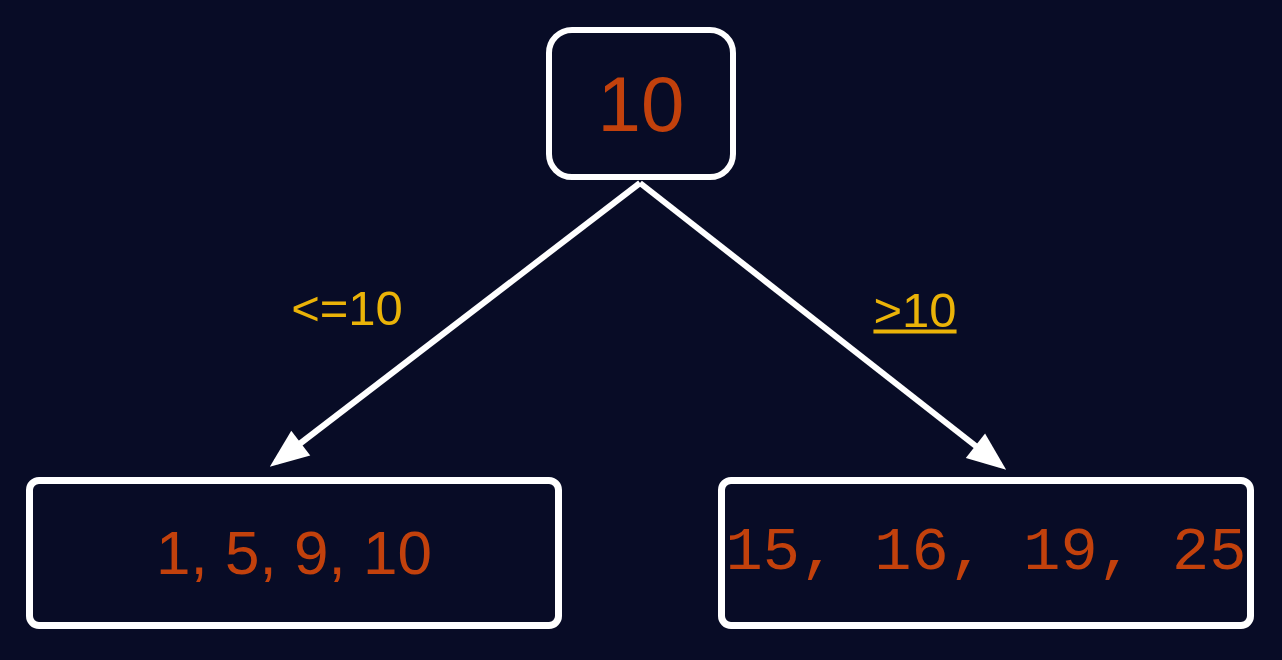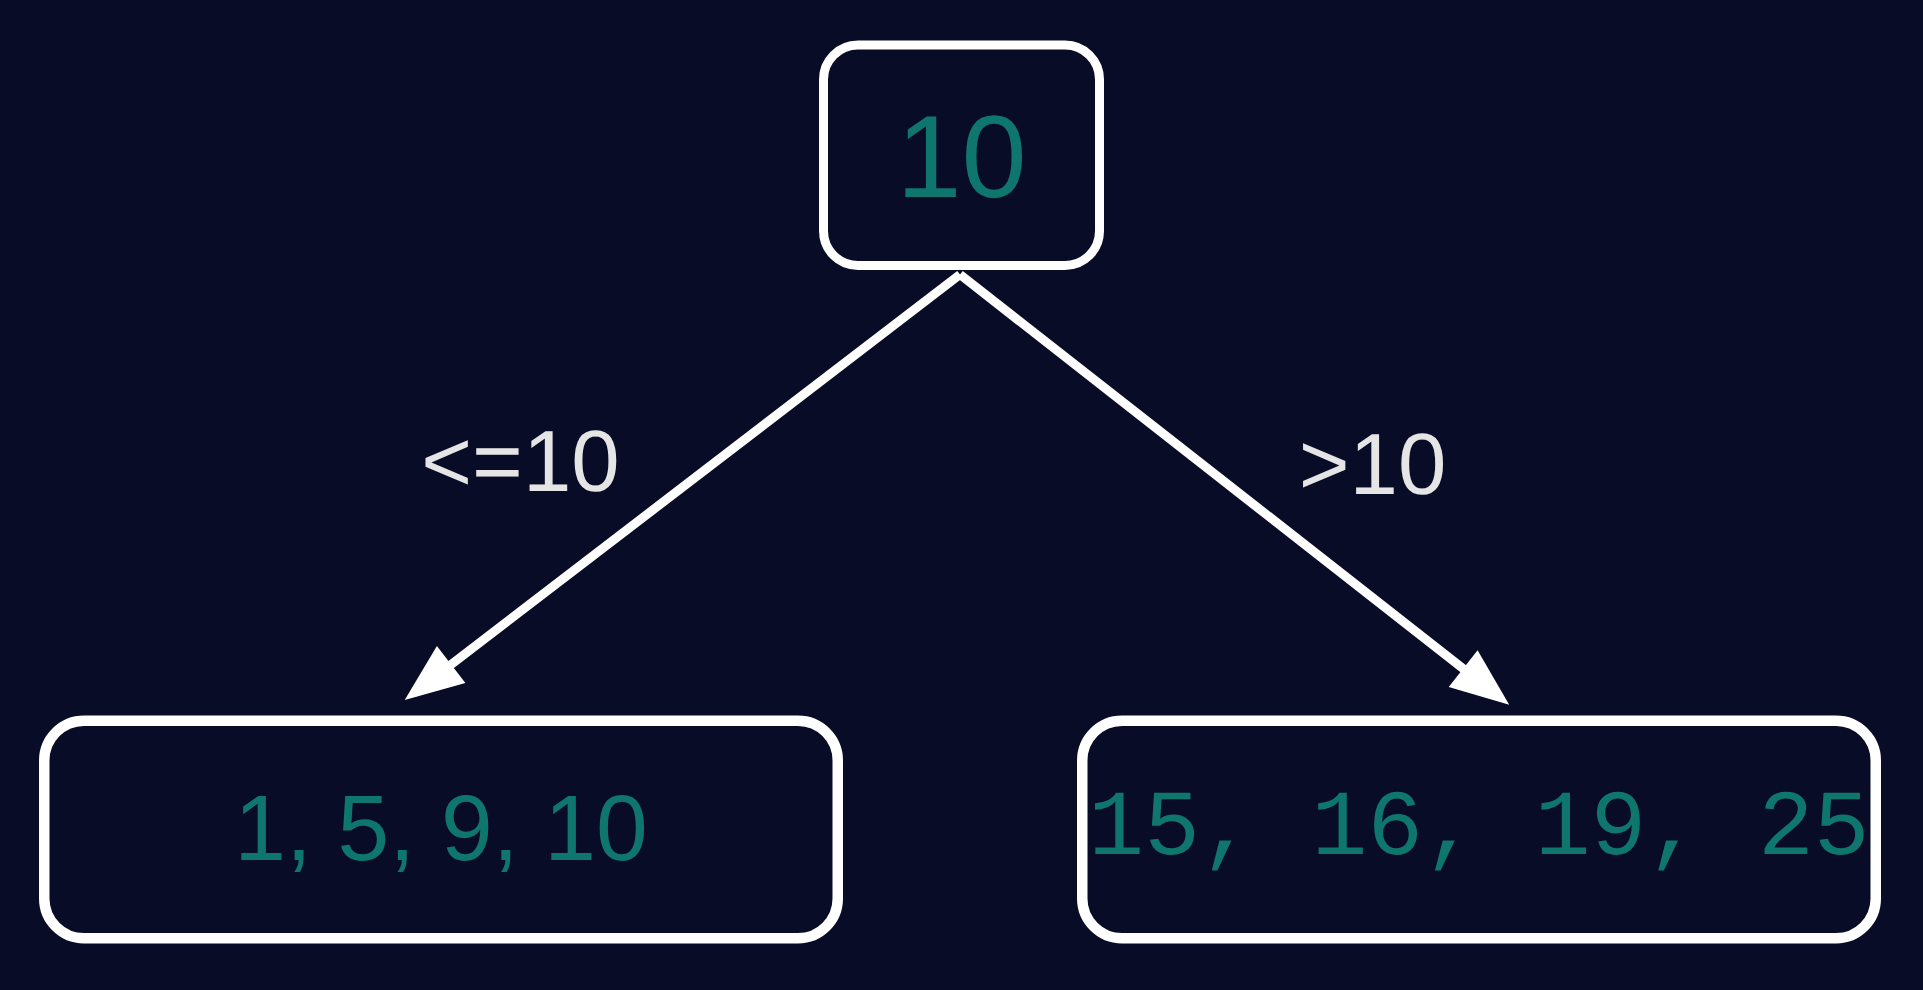--- a/index.html
+++ b/index.html
@@ -22,55 +22,55 @@
     left: 0;
     top: 0;
     width: 1282px;
     height: 660px;
   }
   .node {
     position: absolute;
     box-sizing: border-box;
     border: 6px solid #ffffff;
     background: transparent;
-    color: #0f766e;
+    color: #c2410c;
     display: flex;
     align-items: center;
     justify-content: center;
     text-align: center;
     line-height: 1;
   }
   .node.root {
     left: 546px;
     top: 27px;
     width: 190px;
     height: 153px;
     border-radius: 26px;
     font-size: 78px;
   }
   .node.leaf {
     top: 477px;
     width: 536px;
     height: 152px;
     border: 7px solid #ffffff;
-    border-radius: 30px;
+    border-radius: 13px;
     font-size: 62px;
   }
   .node.leaf.left-leaf  { left: 26px; }
   .node.leaf.right-leaf { left: 718px; font-family: Liberation Mono, monospace; }
   .edge-label {
     position: absolute;
-    color: #e5e5e5;
-    font-size: 58px;
+    color: #eab308;
+    font-size: 49px;
     line-height: 1;
     transform: translate(-50%, -50%);
     white-space: nowrap;
   }
   .edge-label.left  { left: 347px; top: 308px; }
-  .edge-label.right { left: 915px; top: 310px; }
+  .edge-label.right { left: 915px; top: 310px; text-decoration: underline; }
 </style>
 </head>
 <body>
 
 <div class="stage">
 
   <svg class="edges-layer" width="1282" height="660" viewBox="0 0 1282 660" xmlns="http://www.w3.org/2000/svg">
     <defs>
       <marker id="arrowhead" viewBox="0 0 10 10" refX="8" refY="5" markerWidth="7" markerHeight="6.5" orient="auto">
         <path d="M0,1 L10,5 L0,9 Z" fill="#ffffff"></path>

